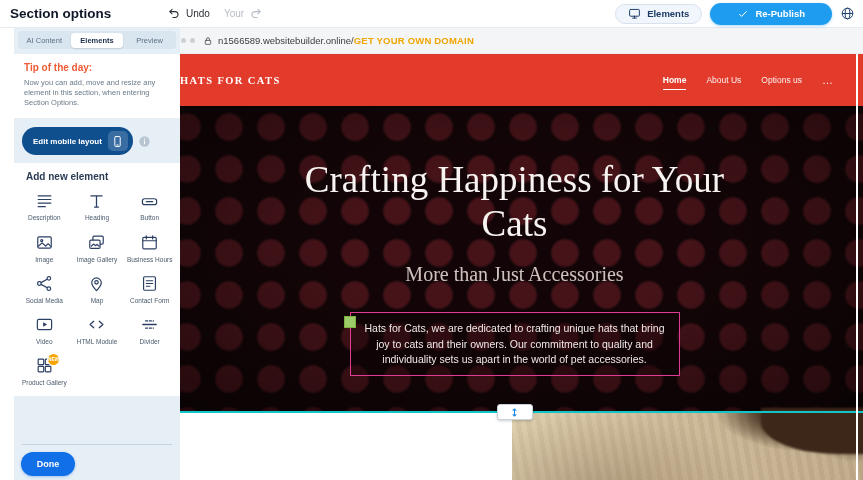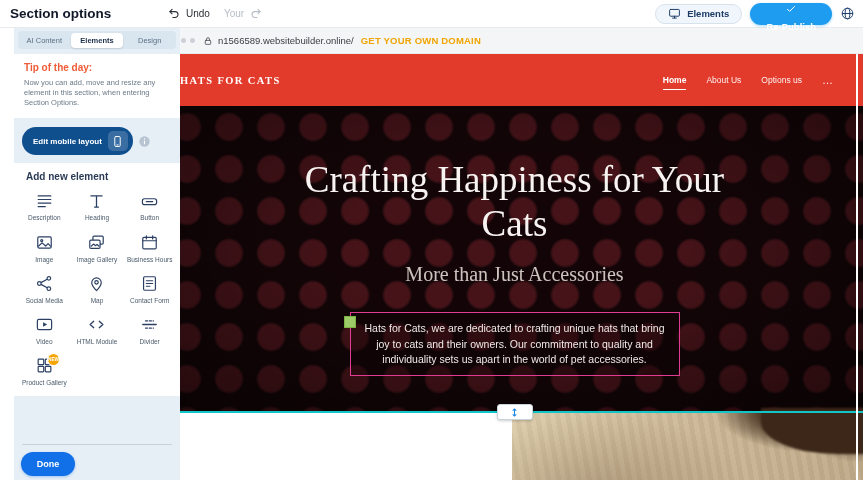--- a/index.html
+++ b/index.html
@@ -11,24 +11,24 @@
             border-bottom:1px solid #e7eaee; display:flex; align-items:center; z-index:20; }
   .topbar-title { font-size:13.5px; font-weight:bold; color:#101828; padding-left:10px; width:160px; }
   .history { display:flex; align-items:center; gap:14px; margin-left:8px; }
   .hist-btn { display:flex; align-items:center; gap:5px; background:none; border:none; cursor:pointer;
               font-size:10px; color:#2b2f36; font-family:inherit; }
   .hist-btn.disabled { color:#b7bdc6; }
   .topbar-right { margin-left:auto; display:flex; align-items:center; gap:8px; padding-right:8px; }
   .btn-preview { display:flex; align-items:center; gap:6px; height:20px; padding:0 12px;
                  background:#f0f6fb; border:1px solid #d8e2ec; border-radius:11px;
                  font-size:9.5px; font-weight:bold; color:#1d3c66; cursor:pointer; font-family:inherit; }
-  .btn-publish { display:flex; align-items:center; gap:6px; height:22px; padding:0 16px;
+  .btn-publish { display:flex; align-items:center; gap:6px; height:22px; padding:0 27px;
                  background:#1e9cf0; border:none; border-radius:12px;
                  font-size:9.5px; font-weight:bold; color:#fff; cursor:pointer; font-family:inherit;
-                 box-shadow:0 1px 3px rgba(30,156,240,.4);flex-direction:column; }
+                 box-shadow:0 1px 3px rgba(30,156,240,.4); }
   .globe-btn { background:none; border:none; cursor:pointer; display:flex; align-items:center; }
 
   
   .sidebar { position:absolute; top:28px; left:14px; width:166px; bottom:0; background:#e7eff6;
              display:flex; flex-direction:column; z-index:10; }
   .tabs { display:flex; align-items:center; height:18px; margin:3px 4px 0 4px; background:#d9e6f0;
           border-radius:4px; }
   .tab { flex:1; text-align:center; font-size:7.5px; color:#5c7085; cursor:pointer; padding:3px 0;
          border-radius:4px; }
   .tab.active { background:#fff; color:#1c2e4a; font-weight:bold; box-shadow:0 1px 2px rgba(0,0,0,.12); }
@@ -61,21 +61,21 @@
               border:none; border-radius:13px; font-size:9px; font-weight:bold; cursor:pointer;
               font-family:inherit; box-shadow:0 1px 3px rgba(17,112,232,.35); }
 
   
   .canvas { position:absolute; top:28px; left:166px; right:0; bottom:0; background:#6d28d9; }
   .browser-bar { height:26px; background:#f4f5f7; display:flex; align-items:center; padding-left:6px;
                  border-bottom:1px solid #e8eaed; }
   .dots { display:flex; gap:4px; margin-right:8px; }
   .dot { width:5px; height:5px; border-radius:50%; background:#ccd1d7; }
   .url-text { font-size:9.5px; color:#3c4043; margin-left:5px; }
-  .domain-cta { font-size:9.5px; font-weight:bold; color:#f0a500; margin-left:7px; letter-spacing:.2px;
+  .domain-cta { font-size:9.5px; font-weight:bold; color:#f0a500; letter-spacing:.2px;
                 text-decoration:none; cursor:pointer; }
 
   .site { position:relative; height:calc(100% - 26px); overflow:hidden; }
 
   .site-header { height:52px; background:#e23b2c; display:flex; align-items:center; padding:0 30px 0 14px; }
   .site-logo { color:#fff; font-family:"Liberation Serif", serif; font-weight:bold; font-size:10.5px;
                letter-spacing:1.4px; cursor:pointer; }
   .site-nav { margin-left:auto; display:flex; align-items:center; gap:20px; }
   .nav-item { color:#fff; font-size:8.5px; cursor:pointer; padding:4px 0; opacity:.92; }
   .nav-item.active { font-weight:bold; border-bottom:1.5px solid #fff; opacity:1; }
@@ -174,21 +174,21 @@
       </span>
     </button>
   </div>
 </header>
 
 <aside class="sidebar">
 
   <div class="tabs">
     <div class="tab">AI Content</div>
     <div class="tab active">Elements</div>
-    <div class="tab">Design</div>
+    <div class="tab">Preview</div>
   </div>
 
   <div class="tip-card">
     <div class="tip-title">Tip of the day:</div>
     <p class="tip-body">Now you can add, move and resize any element in this section, when entering Section Options.</p>
   </div>
 
   <div class="mobile-row">
     <button class="mobile-btn">
       <span>Edit mobile layout</span>

